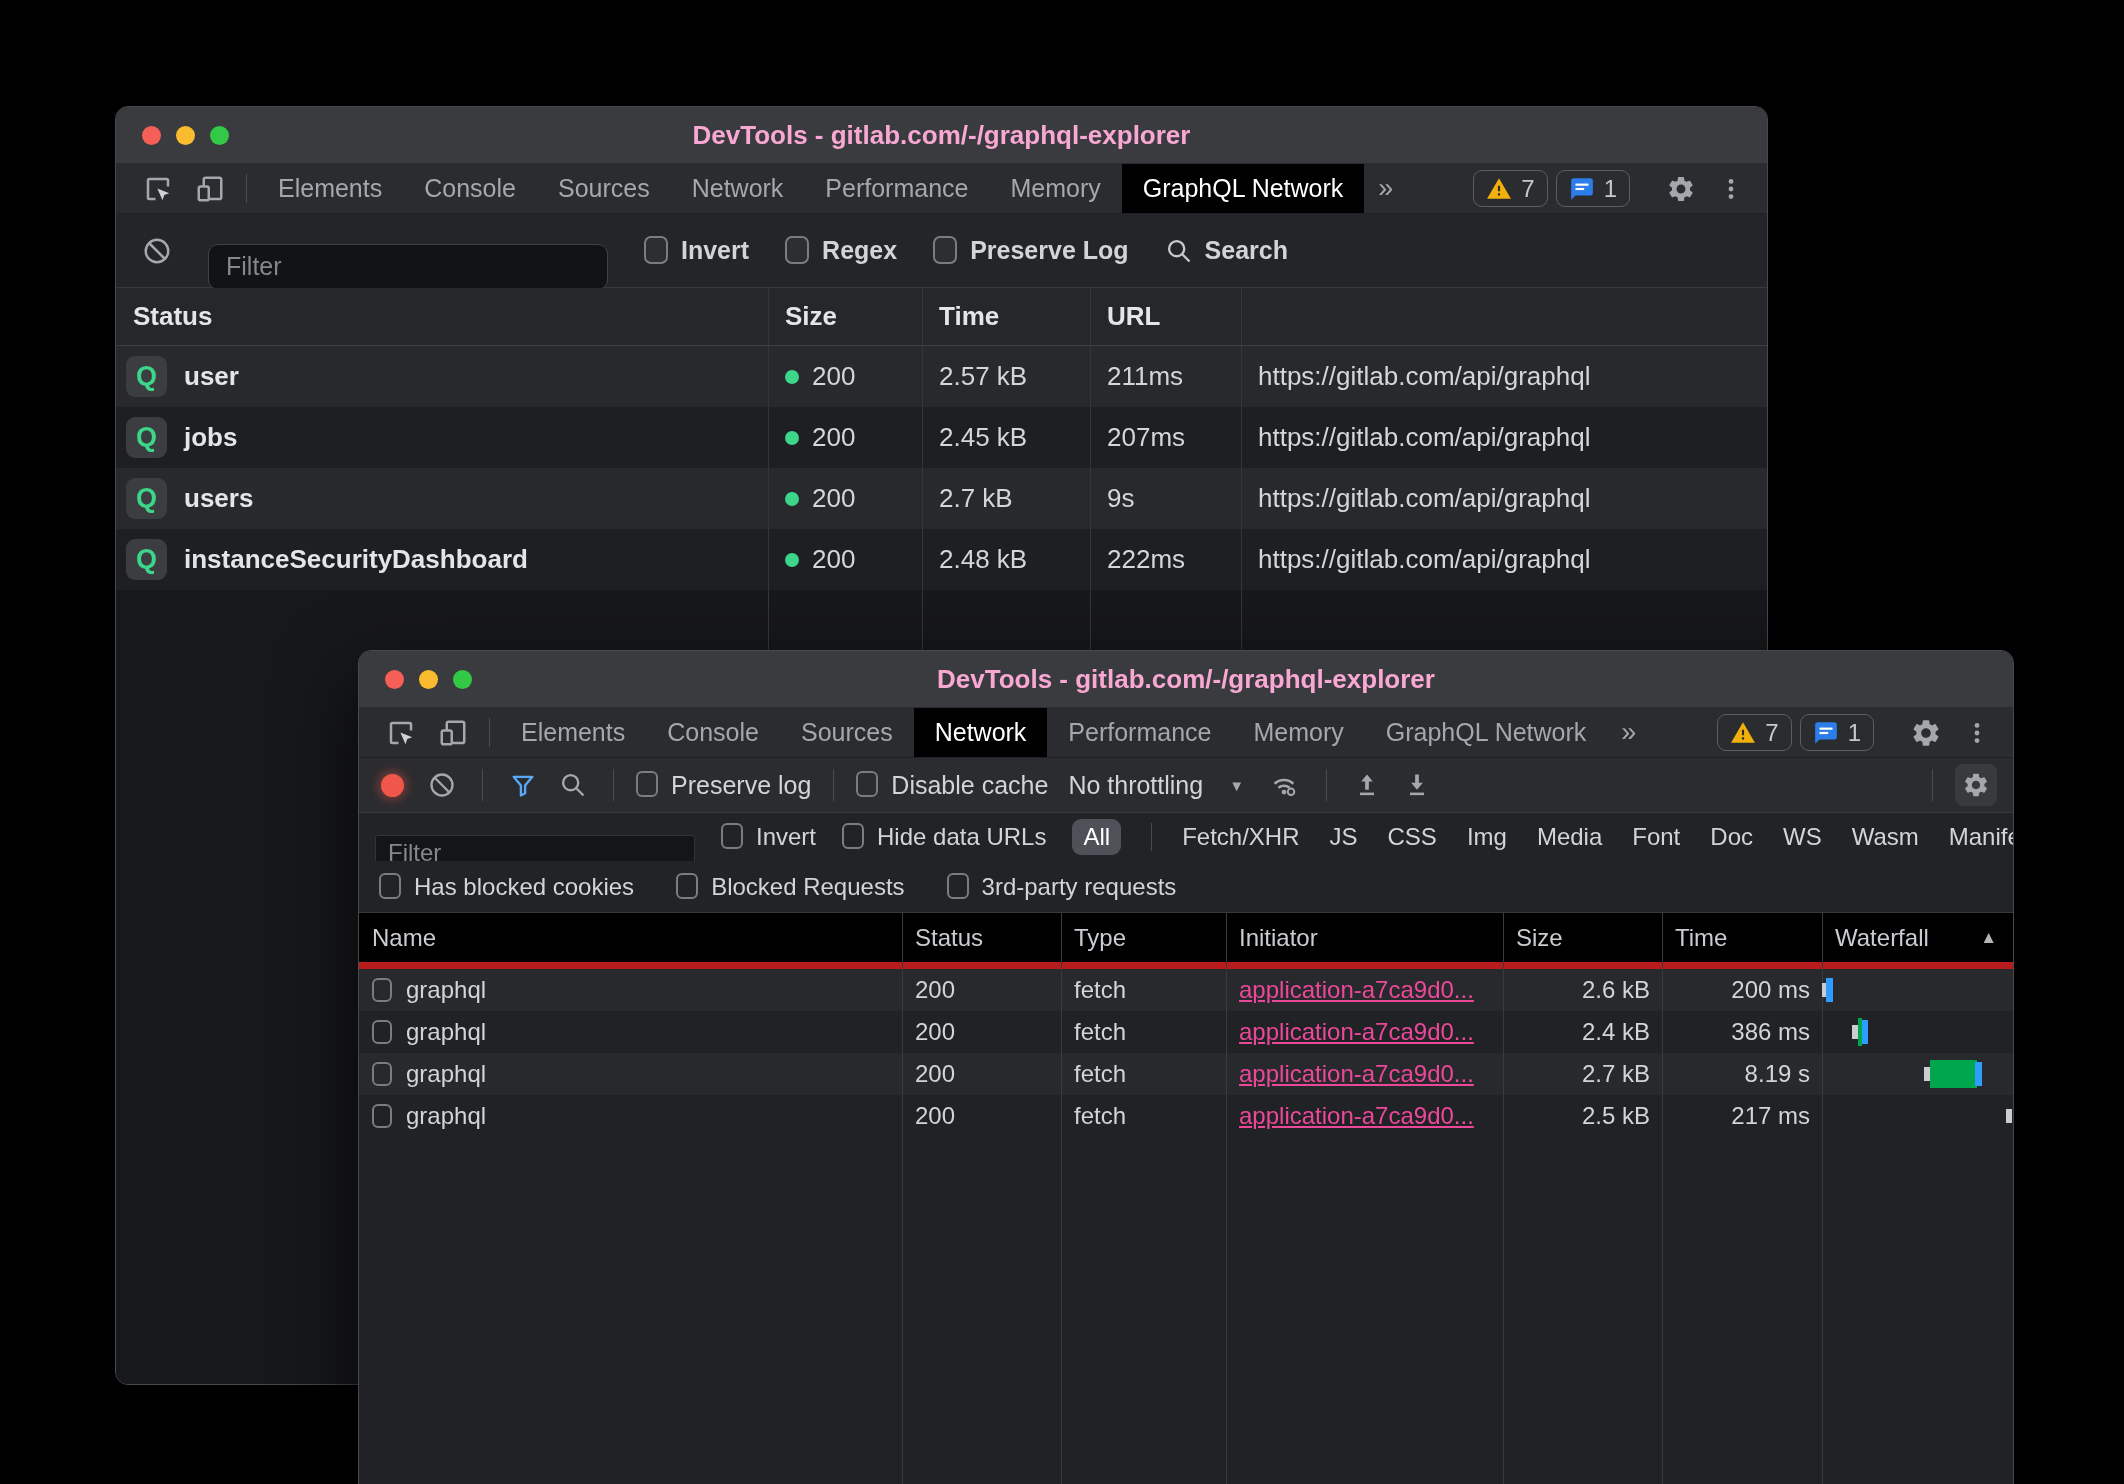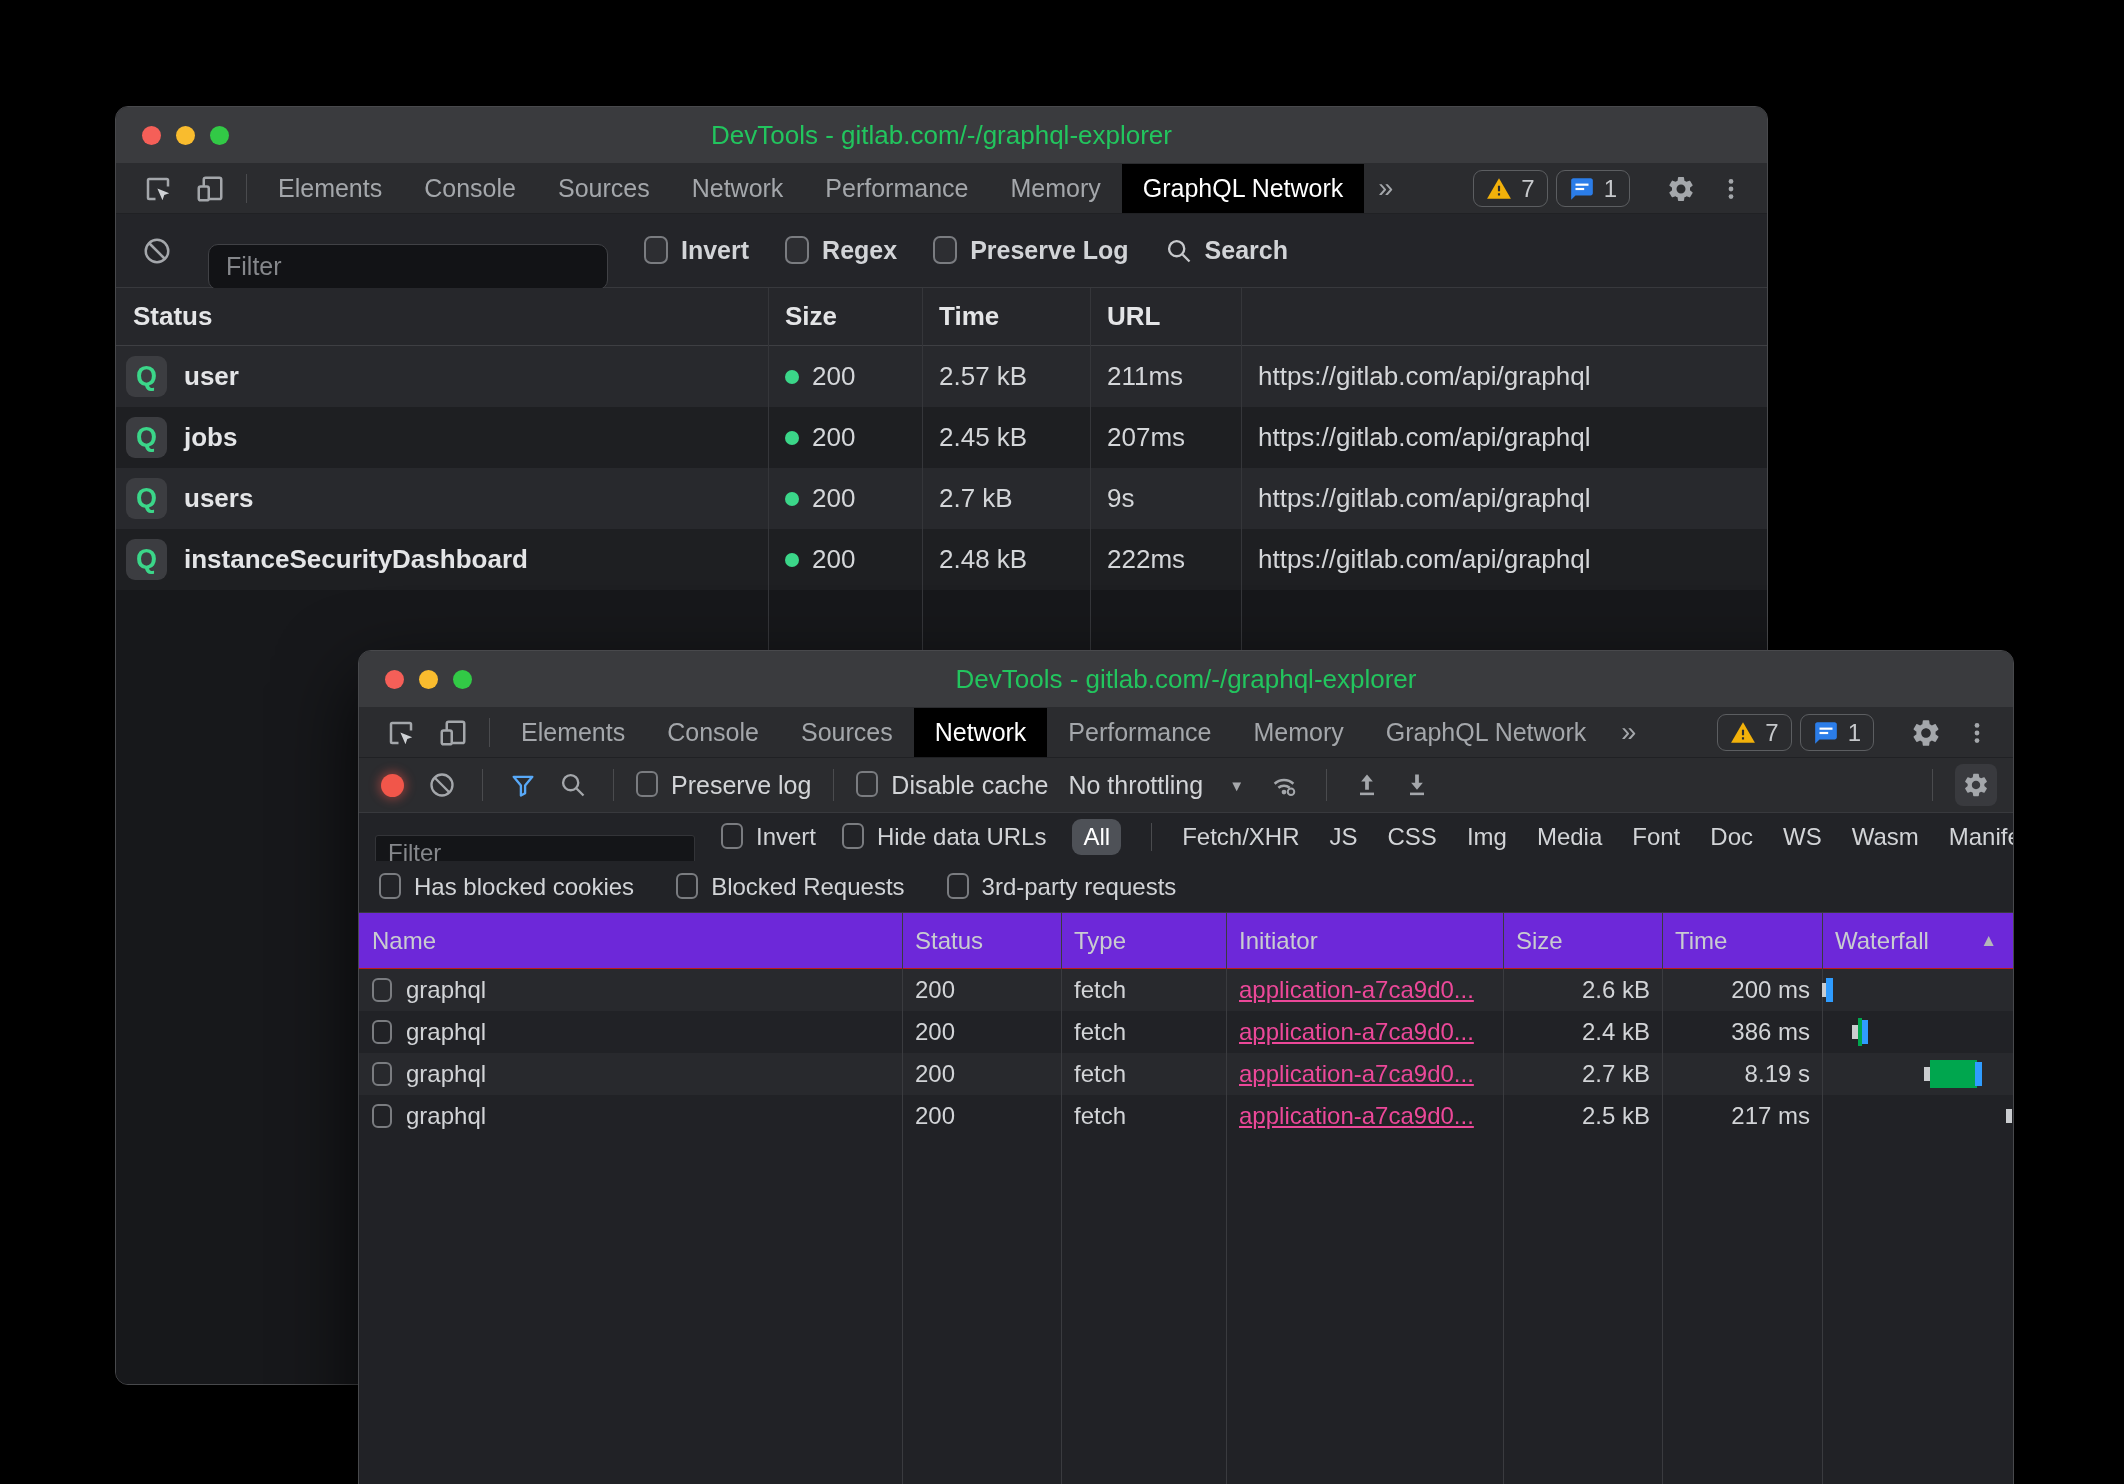--- a/index.html
+++ b/index.html
@@ -15,21 +15,21 @@
   .window.front { left:358px; top:650px; width:1656px; height:900px; background:#212226;
                   border-bottom-left-radius:0; border-bottom-right-radius:0; }
 
   .titlebar { height:57px; flex:0 0 57px; background:#3a3b3e; display:flex;
               align-items:center; position:relative; border-bottom:1px solid #2b2c2f; }
   .lights { position:absolute; left:26px; display:flex; gap:15px; }
   .light { width:19px; height:19px; border-radius:50%; }
   .light.red    { background:#f55f58; }
   .light.yellow { background:#f9bc2e; }
   .light.green  { background:#32c946; }
-  .title { flex:1; text-align:center; font-size:26px; font-weight:normal; color:#22c55e; }
+  .title { flex:1; text-align:center; font-size:26px; font-weight:bold; color:#f9a8d4; }
 
   .tabbar { height:50px; flex:0 0 50px; background:#2b2c2f; display:flex;
             align-items:stretch; padding-left:16px; border-bottom:1px solid #202124; }
   .icon-btn { display:flex; align-items:center; justify-content:center; padding:0 11px; }
   .vdiv { width:1px; background:#4a4b4e; margin:10px 10px; }
   .tab { display:flex; align-items:center; padding:0 21px; font-size:25px; color:#a4a7ab;
          white-space:nowrap; }
   .tab.active { background:#000; color:#fff; }
   .more-tabs { display:flex; align-items:center; padding:0 14px; font-size:27px; color:#a4a7ab; }
   .tab-right { margin-left:auto; display:flex; align-items:center; padding-right:12px; }
@@ -99,21 +99,21 @@
 
   .w2-optionsrow { height:52px; flex:0 0 52px; background:#222327; display:flex;
                    align-items:center; gap:42px; padding:0 20px; font-size:24px;
                    color:#d2d4d7; border-bottom:1px solid #38393d; }
 
   .w2-tablearea { flex:1; position:relative; background:#212226; display:flex;
                   flex-direction:column; }
   .w2-grid { display:grid;
              grid-template-columns:543px 159px 165px 277px 159px 160px 1fr;
              align-items:center; }
-  .w2-header { height:56px; background:#6d28d9; border-bottom:1px solid #b91c1c;
+  .w2-header { height:56px; background:#000000; border-bottom:7px solid #b91c1c;
                font-size:24px; color:#c9ccd0; }
   .w2-header > div { padding-left:13px; }
   .w2-header .wf-head { display:flex; align-items:center; justify-content:space-between;
                         padding-right:16px; }
   .sort-arrow { font-size:17px; color:#b4b7ba; }
   .w2-row { height:42px; font-size:24px; color:#d2d4d7; }
   .w2-row.odd  { background:#28292d; }
   .w2-row.even { background:#212226; }
   .w2-name { display:flex; align-items:center; gap:14px; padding-left:13px; }
   .w2-cell { padding-left:13px; }

